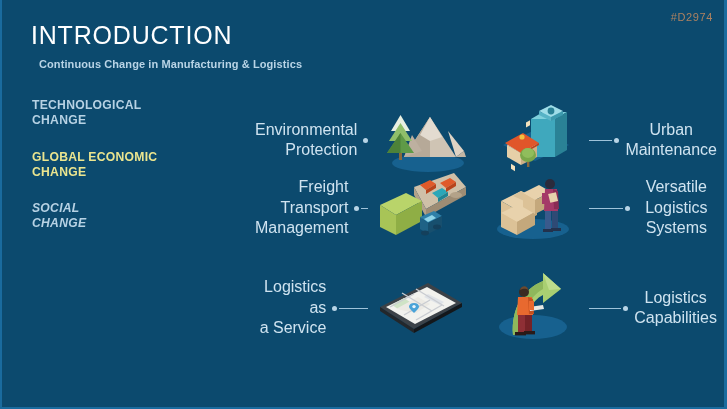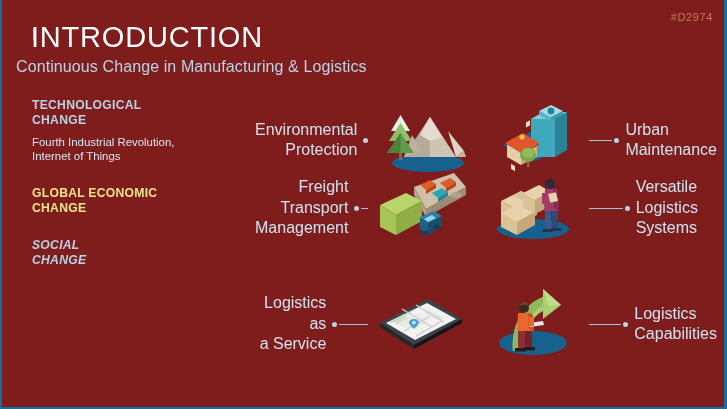--- a/index.html
+++ b/index.html
@@ -5,43 +5,43 @@
   * { margin:0; padding:0; box-sizing:border-box; }
   html,body { background:#1b75ae; }
   body {
     width:727px; height:409px;
     font-family:"Liberation Sans", sans-serif;
     position:relative; overflow:hidden;
     background:#1d75ac;
   }
   .slide {
     position:absolute; inset:0;
-    background:#7f1d1d;
+    background:#0c4a6e;
   }
   .edge-left  { position:absolute; left:0; top:0; width:2px; height:100%; background:#1a6b9e; }
   .edge-right { position:absolute; right:0; top:0; width:3px; height:100%; background:#1a6b9e; }
   .edge-bottom{ position:absolute; left:0; bottom:0; width:100%; height:2px; background:#1a6b9e; }
   .streak { position:absolute; left:33px; top:28px; width:2px; height:12px; background:rgba(200,225,240,.55); }
 
   
   .watermark {
     position:absolute; top:11px; right:14px;
     font-size:11px; letter-spacing:.6px;
     color:#c98b5e; opacity:.85;
   }
 
   
   .title {
     position:absolute; left:31px; top:23px;
-    font-size:29px; font-weight:400; letter-spacing:.8px;
+    font-size:25px; font-weight:400; letter-spacing:.8px;
     color:#ffffff; line-height:1;
   }
   .subtitle {
-    position:absolute; left:16px; top:58px;
-    font-size:16px; font-weight:400; letter-spacing:.1px;
+    position:absolute; left:39px; top:58px;
+    font-size:11px; font-weight:700; letter-spacing:.1px;
     color:#b9d4e6;
   }
 
   
   .sidebar { position:absolute; left:32px; top:97px; width:200px; }
   .block { margin-bottom:21px; }
   .block:last-child { margin-bottom:0;font-style:italic; }
   .block-head {
     font-family:"Liberation Sans Narrow","Liberation Sans",sans-serif;
     font-size:13.5px; font-weight:700; line-height:1.13;
@@ -53,32 +53,32 @@
   .block-body {
     margin-top:7px;
     font-size:11.4px; line-height:1.3; color:#d7e6f1;
   }
 
   
   .grid { position:absolute; left:255px; top:100px; width:462px; height:240px; }
   .row { position:absolute; left:0; width:100%; height:80px; }
   .row.r1 { top:0; }
   .row.r2 { top:68px; }
-  .row.r3 { top:184px; }
+  .row.r3 { top:168px; }
 
   .item { position:absolute; top:0; height:80px; display:flex; align-items:center; }
   .item.left  { left:0;   width:215px; flex-direction:row; }
   .item.right { right:0;  width:230px; flex-direction:row; }
 
   .label {
     font-size:16px; font-weight:400; line-height:1.28;
     color:#cfe3f0; white-space:pre-line;
   }
   .item.left .label { text-align:right; width:104px; }
-  .item.right .label { text-align:left; width:104px; }
+  .item.right .label { text-align:center; width:104px; }
 
   .connector { position:relative; height:10px; display:flex; align-items:center; }
   .item.left  .connector { width:52px; margin-left:6px; }
   .item.right .connector { width:52px; margin-right:6px; }
   .conn-line { height:1px; background:#9fc3da; flex:1; }
   .dot { width:5px; height:5px; border-radius:50%; background:#b8d4e6; flex:none; }
   .item.left  .dot { order:-1; margin-right:2px; }
   .item.right .dot { order:2; margin-left:2px; }
 
   .art { width:100px; height:78px; position:relative; flex:none; }
@@ -100,22 +100,20 @@
   <div class="title">INTRODUCTION</div>
   <div class="subtitle">Continuous Change in Manufacturing &amp; Logistics</div>
 
   <div class="sidebar">
 
     <div class="block">
       <div class="block-head">
         <div>TECHNOLOGICAL</div>
         <div>CHANGE</div>
       </div>
-      <div class="block-body" style="white-space:pre-line">Fourth Industrial Revolution,
-Internet of Things</div>
     </div>
 
     <div class="block accent">
       <div class="block-head">
         <div>GLOBAL ECONOMIC</div>
         <div>CHANGE</div>
       </div>
     </div>
 
     <div class="block">

